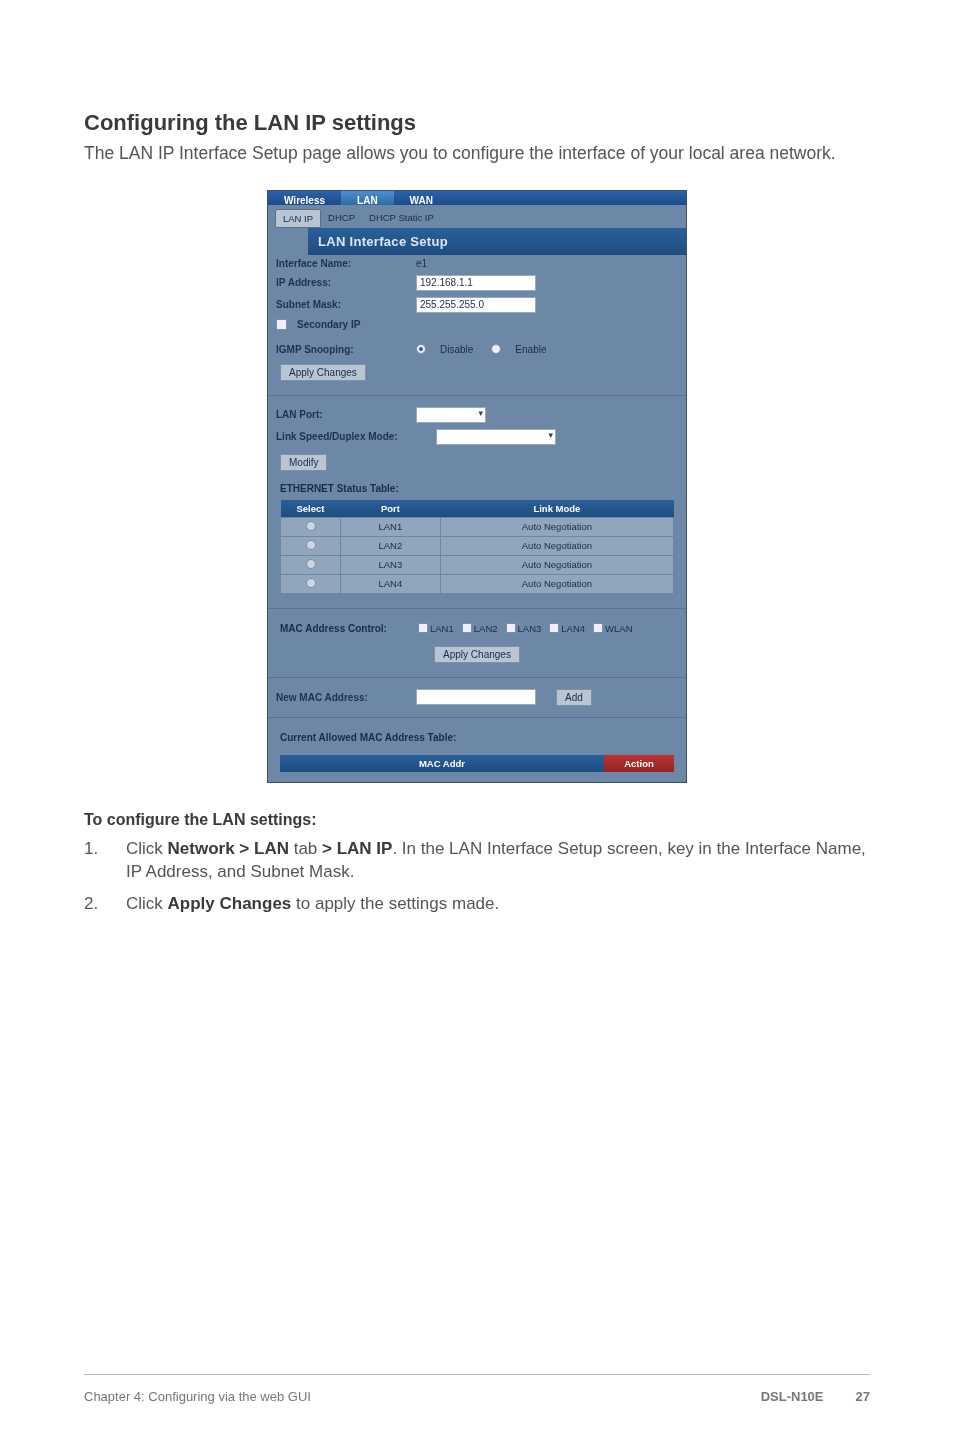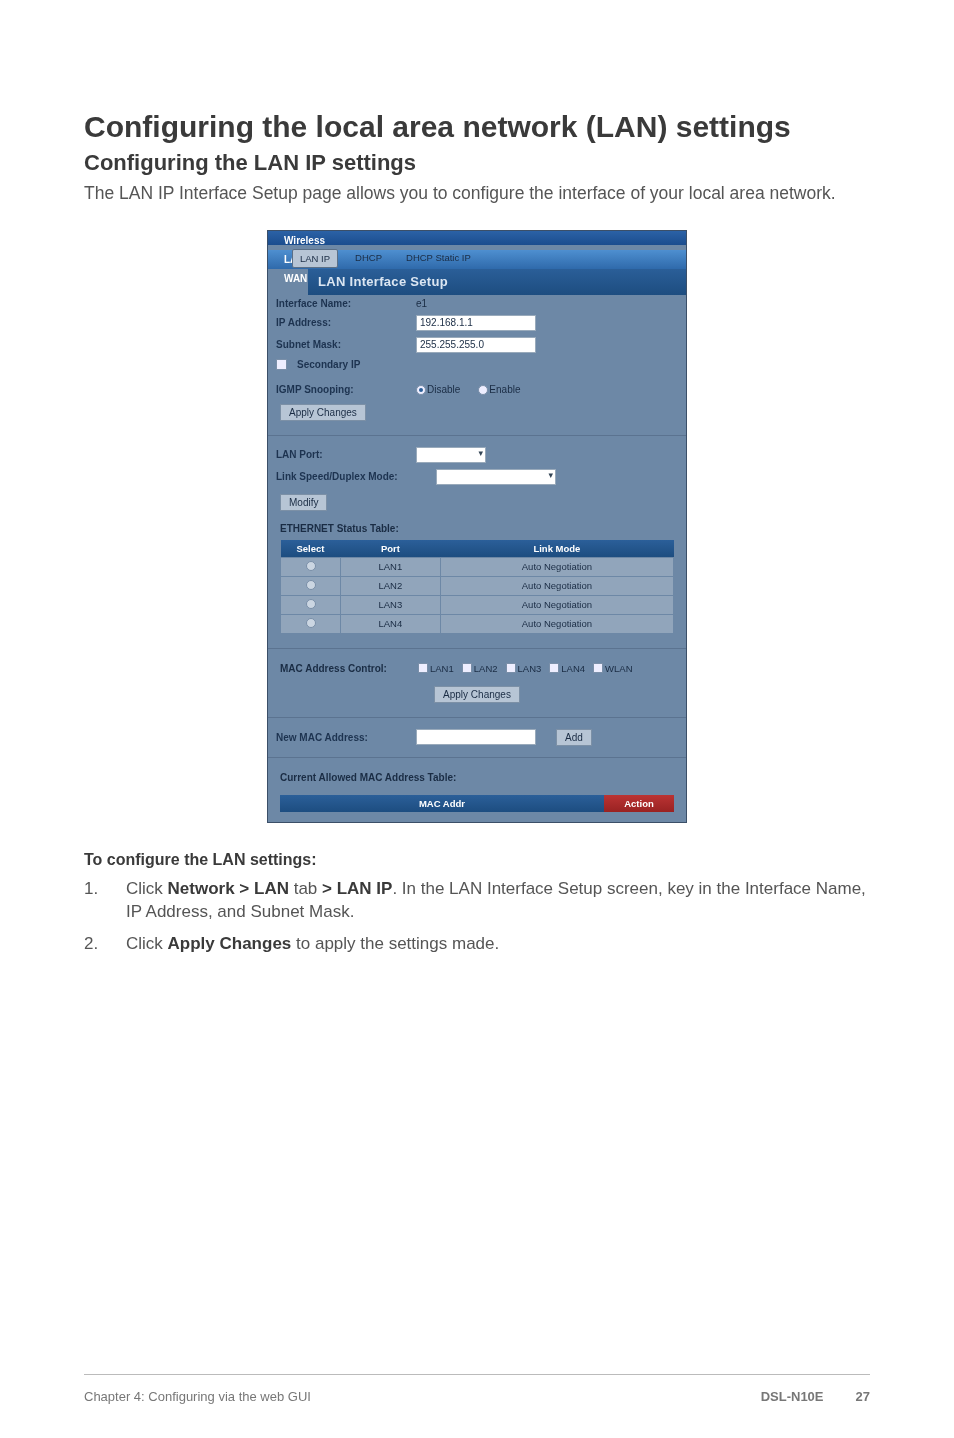--- a/index.html
+++ b/index.html
@@ -43,36 +43,35 @@
     margin: 20px auto 28px auto;
     background: #6d88a6;
     font-size: 10px;
     color: #1a2c44;
     border: 1px solid #3b4f68;
   }
   .tabs-top {
     display: flex;
     background: linear-gradient(#2b62a6,#1b4d8e);
     height: 14px;
-    flex-direction: column;
   }
   .tabs-top .tt {
     padding: 4px 16px;
     color: #fff;
     font-weight: bold;
     font-size: 10px;
   }
   .tabs-top .tt.active {
     background: linear-gradient(#4e8fd0,#2f6aab);
   }
   .tabs-sub {
     display: flex;
     background: #6d88a6;
-    padding: 4px 0 0 24px;
-    gap: 10px;
+    padding: 4px 0 0 7px;
+    gap: 0;
   }
   .tabs-sub .ts {
     font-size: 9.5px;
     color: #1a2c44;
     padding: 3px 7px;
   }
   .tabs-sub .ts.active {
     border: 1px solid #5b6f86;
     background: #b7c5d5;
     border-radius: 2px;
@@ -101,21 +100,21 @@
     border: 1px solid #9ab;
     font-size: 10px;
     padding: 1px 3px;
     width: 120px;
     height: 16px;
   }
   .cbx { width: 11px; height: 11px; background: #eef; border: 1px solid #7a8fa8; display: inline-block; vertical-align: middle; }
   .cbx.small { width: 10px; height: 10px; }
   .hr { border-top: 1px solid #5b7390; margin: 8px 0; }
   .btn { background: #b7c5d5; border: 1px solid #7c90a6; font-size: 10px; padding: 2px 8px; display: inline-block; }
-  .radio-wrap { display: flex; align-items: flex-end; gap: 1px; }
+  .radio-wrap { display: flex; align-items: center; gap: 14px; }
   .radio-dot { width: 10px; height: 10px; border: 1px solid #7a8fa8; border-radius: 50%; background: #eef; display:inline-block; position:relative; }
   .radio-dot.on::after { content:''; position:absolute; width:4px; height:4px; background:#2b5f99; border-radius:50%; top:2px; left:2px; }
   .sel { background:#fff; border:1px solid #9ab; height:16px; width:100px; display:inline-block; position:relative; }
   .sel::after { content:'▾'; position:absolute; right:2px; top:0; font-size:9px; color:#345; }
   .tbl { width:100%; border-collapse: collapse; font-size: 9.5px; }
   .tbl th { background: linear-gradient(#2b5f99,#1d4d80); color:#fff; padding:3px; font-weight: bold; }
   .tbl td { background:#91a5bb; border:1px solid #6d88a6; padding:3px 5px; text-align:center; }
   .tbl td.c1 { width: 60px; }
   .tiny-radio { width:10px; height:10px; border:1px solid #7a8fa8; border-radius:50%; background:#cbd6e2; display:inline-block; }
   .mac-row { display:flex; align-items:center; gap:8px; padding:6px 12px; flex-wrap: wrap; }
@@ -138,21 +137,20 @@
     font-size: 13px;
     color: #777;
   }
   .pg-footer .right { display:flex; gap:32px;font-weight:bold; }
   b { color:#3a3a3a; font-weight:bold; }
 </style>
 </head>
 <body>
 
 <div class="page">
-  <h1>Configuring the local area network (LAN) settings</h1>
 
   <h2>Configuring the LAN IP settings</h2>
   <p class="sub">The LAN IP Interface Setup page allows you to configure the interface of your local area network.</p>
 
   <div class="router-pane">
     <div class="tabs-top">
       <div class="tt">Wireless</div>
       <div class="tt active">LAN</div>
       <div class="tt">WAN</div>
     </div>

